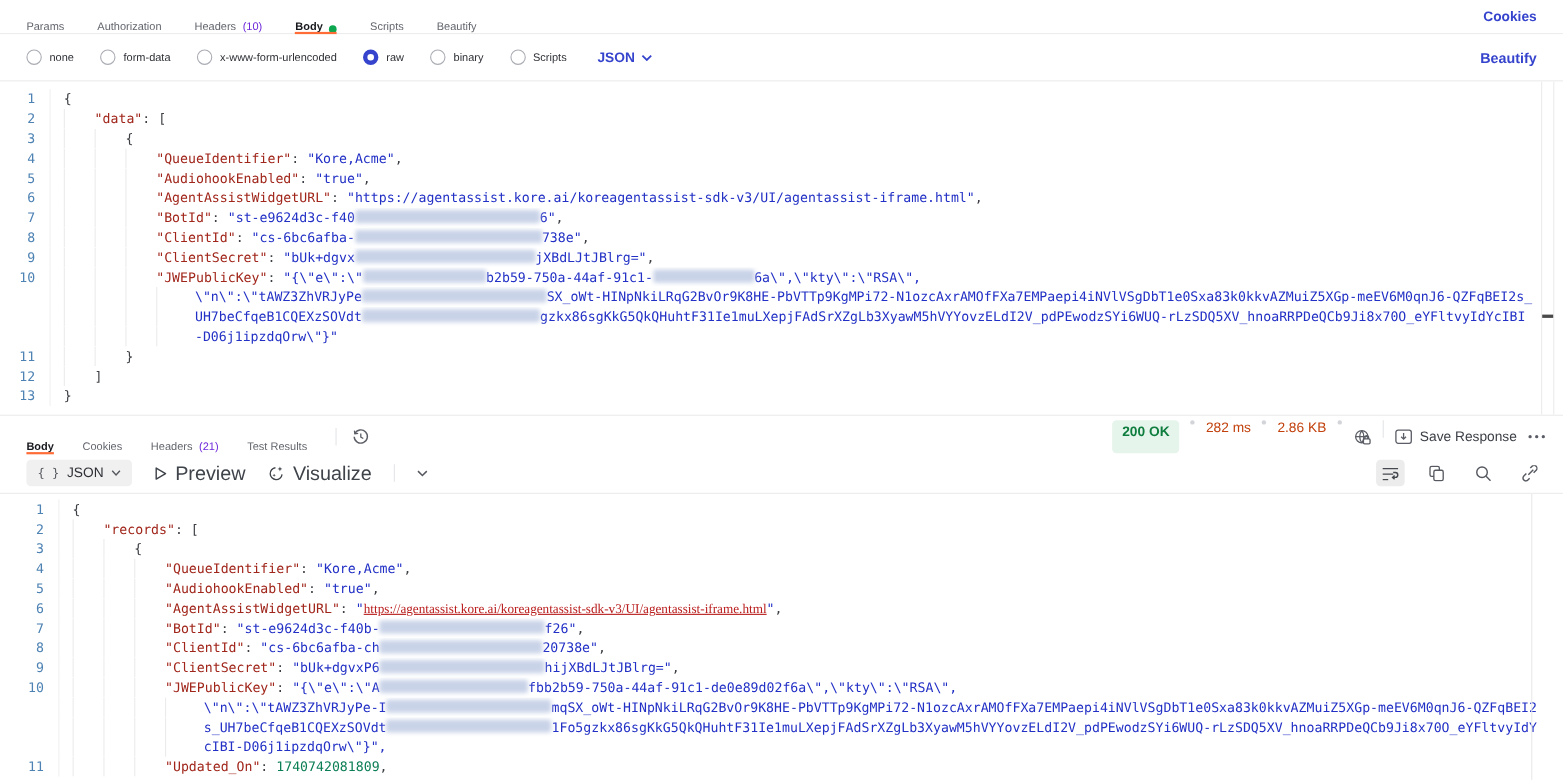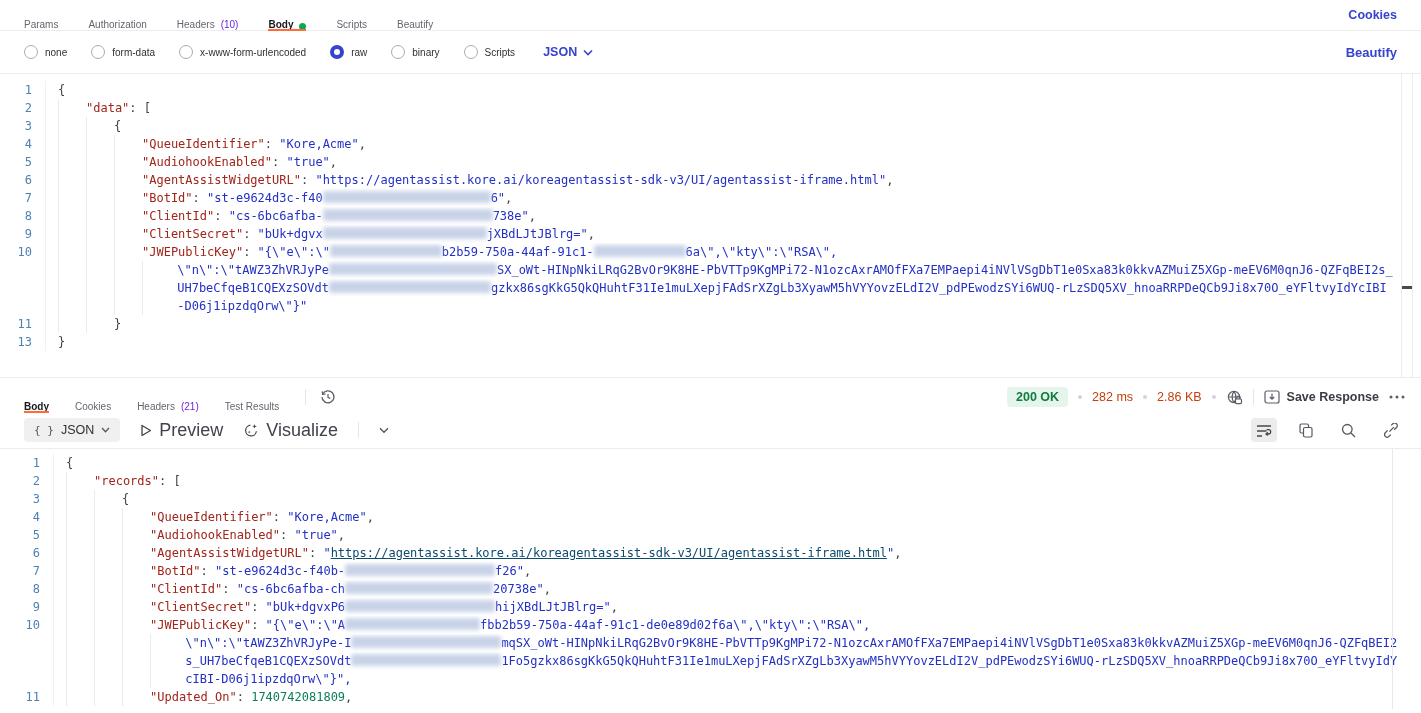--- a/index.html
+++ b/index.html
@@ -34,38 +34,38 @@
   .editor.req { height:305px; border-bottom:1px solid #ececec; padding-top:7px; }
   .editor.resp { height:261px; padding-top:5px; }
   .cline { display:flex; height:18px; white-space:pre; }
   .ln { width:46px; flex:0 0 46px; text-align:right; padding-right:13px; color:#4d82b3; }
   .resp .ln { width:54px; flex:0 0 54px; }
   .lnrule { border-right:1px solid #f1f1f1; }
   .ccontent { flex:1; overflow:hidden; padding-left:12px; white-space:pre; }
   .g { display:inline-block; width:28px; height:18px; border-left:1px solid #ebebeb; vertical-align:top; }
   .tk-k { color:#a0251a; }
   .tk-s { color:#2230c5; }
-  .tk-sl { color:#0c4a6e; text-decoration:underline; }
+  .tk-sl { color:#b91c1c; text-decoration:underline;font-family:Liberation Serif, serif; }
   .tk-n { color:#0b7e54; }
   .tk-p { color:#3c3f44; }
   .red { display:inline-block; height:12px; border-radius:2px; background:#c9d3e8; filter:blur(2px); vertical-align:-1px; }
 
   .vtrack { position:absolute; top:0; right:8px; width:12px; height:100%;
             border-left:1px solid #ececec; border-right:1px solid #ececec; }
   .vthumb { position:absolute; right:9px; top:212px; width:10px; height:3px; background:#4a4a4a; }
   .rtrack { position:absolute; top:0; right:28px; width:1px; height:100%; background:#e9e9e9; }
 
   
   .respbar { display:flex; align-items:stretch; height:30px; padding:0 16px 0 24px; margin-top:4px; }
   .respbar .tab { margin-right:26px; }
   .histwrap { display:flex; align-items:center; gap:14px; }
-  .meta { margin-left:auto; display:flex; align-items:center; gap:10px; }
+  .meta { margin-left:auto; display:flex; gap:10px; }
   .status { font-size:12.5px; font-weight:700; color:#0e7d3e; background:#e6f5ec; padding:3px 9px; border-radius:4px; }
   .mtext { font-size:12.5px; color:#c2410c; }
-  .saver { display:flex; align-items:center; gap:7px; font-size:12.5px; color:#3b3e45; cursor:pointer;font-weight:bold; }
+  .saver { display:flex; align-items:center; gap:7px; font-size:12.5px; color:#3b3e45; cursor:pointer; }
   .icongray { color:#5b5e66; display:flex; align-items:center; cursor:pointer; }
 
   
   .rtool { display:flex; align-items:center; height:36px; padding:0 18px 0 24px; gap:20px; }
   .fmtpill { display:flex; align-items:center; gap:7px; background:#f0f0f0; border-radius:4px;
              padding:5px 10px; font-size:12.5px; color:#2e3036; cursor:pointer; }
   .fmtpill .braces { font-family:"DejaVu Sans Mono",monospace; font-size:11px; color:#55585f; }
   .tbtn { display:flex; align-items:center; gap:7px; font-size:18px; color:#3f434a; cursor:pointer; }
   .rtool-right { margin-left:auto; display:flex; align-items:center; gap:16px; }
   .sqbtn { display:flex; align-items:center; justify-content:center; width:26px; height:24px; border-radius:4px; cursor:pointer; color:#55585f; }
@@ -145,20 +145,21 @@
       <div class="cline"><span class="ln lnrule">5</span><span class="ccontent"><span class="g"></span><span class="g"></span><span class="g"></span><span class="tk-k">"AudiohookEnabled"</span><span class="tk-p">: </span><span class="tk-s">"true"</span><span class="tk-p">,</span></span></div>
       <div class="cline"><span class="ln lnrule">6</span><span class="ccontent"><span class="g"></span><span class="g"></span><span class="g"></span><span class="tk-k">"AgentAssistWidgetURL"</span><span class="tk-p">: </span><span class="tk-s">"https://agentassist.kore.ai/koreagentassist-sdk-v3/UI/agentassist-iframe.html"</span><span class="tk-p">,</span></span></div>
       <div class="cline"><span class="ln lnrule">7</span><span class="ccontent"><span class="g"></span><span class="g"></span><span class="g"></span><span class="tk-k">"BotId"</span><span class="tk-p">: </span><span class="tk-s">"st-e9624d3c-f40</span><span class="red" style="width: 168px;"></span><span class="tk-s">6"</span><span class="tk-p">,</span></span></div>
       <div class="cline"><span class="ln lnrule">8</span><span class="ccontent"><span class="g"></span><span class="g"></span><span class="g"></span><span class="tk-k">"ClientId"</span><span class="tk-p">: </span><span class="tk-s">"cs-6bc6afba-</span><span class="red" style="width: 170px;"></span><span class="tk-s">738e"</span><span class="tk-p">,</span></span></div>
       <div class="cline"><span class="ln lnrule">9</span><span class="ccontent"><span class="g"></span><span class="g"></span><span class="g"></span><span class="tk-k">"ClientSecret"</span><span class="tk-p">: </span><span class="tk-s">"bUk+dgvx</span><span class="red" style="width: 164px;"></span><span class="tk-s">jXBdLJtJBlrg="</span><span class="tk-p">,</span></span></div>
       <div class="cline"><span class="ln lnrule">10</span><span class="ccontent"><span class="g"></span><span class="g"></span><span class="g"></span><span class="tk-k">"JWEPublicKey"</span><span class="tk-p">: </span><span class="tk-s">"{\"e\":\"</span><span class="red" style="width: 112px;"></span><span class="tk-s">b2b59-750a-44af-91c1-</span><span class="red" style="width: 92px;"></span><span class="tk-s">6a\",\"kty\":\"RSA\",</span></span></div>
       <div class="cline"><span class="ln lnrule"></span><span class="ccontent"><span class="g"></span><span class="g"></span><span class="g"></span><span class="g"></span><span class="tk-s"> \"n\":\"tAWZ3ZhVRJyPe</span><span class="red" style="width: 168px;"></span><span class="tk-s">SX_oWt-HINpNkiLRqG2BvOr9K8HE-PbVTTp9KgMPi72-N1ozcAxrAMOfFXa7EMPaepi4iNVlVSgDbT1e0Sxa83k0kkvAZMuiZ5XGp-meEV6M0qnJ6-QZFqBEI2s_</span></span></div>
       <div class="cline"><span class="ln lnrule"></span><span class="ccontent"><span class="g"></span><span class="g"></span><span class="g"></span><span class="g"></span><span class="tk-s"> UH7beCfqeB1CQEXzSOVdt</span><span class="red" style="width: 162px;"></span><span class="tk-s">gzkx86sgKkG5QkQHuhtF31Ie1muLXepjFAdSrXZgLb3XyawM5hVYYovzELdI2V_pdPEwodzSYi6WUQ-rLzSDQ5XV_hnoaRRPDeQCb9Ji8x70O_eYFltvyIdYcIBI</span></span></div>
       <div class="cline"><span class="ln lnrule"></span><span class="ccontent"><span class="g"></span><span class="g"></span><span class="g"></span><span class="g"></span><span class="tk-s"> -D06j1ipzdqOrw\"}"</span></span></div>
       <div class="cline"><span class="ln lnrule">11</span><span class="ccontent"><span class="g"></span><span class="g"></span><span class="tk-p">}</span></span></div>
+      <div class="cline"><span class="ln lnrule">12</span><span class="ccontent"><span class="g"></span><span class="tk-p">]</span></span></div>
       <div class="cline"><span class="ln lnrule">13</span><span class="ccontent"><span class="tk-p">}</span></span></div>
     </div>
   <div class="vtrack"></div>
   <div class="vthumb"></div>
 </div>
 
 <div class="respbar">
   <div id="resp-tabs" style="display:flex;align-items:stretch;">
       <div class="tab active">
         <span>Body</span>

